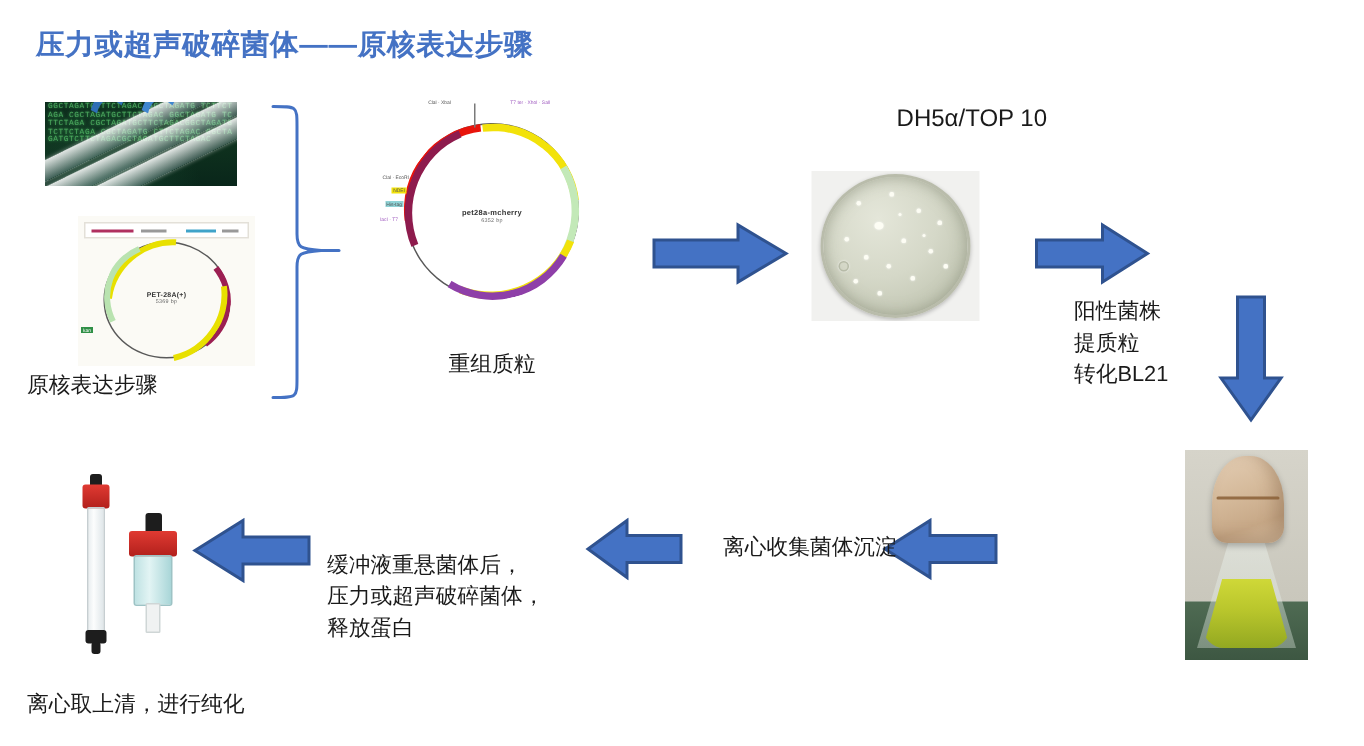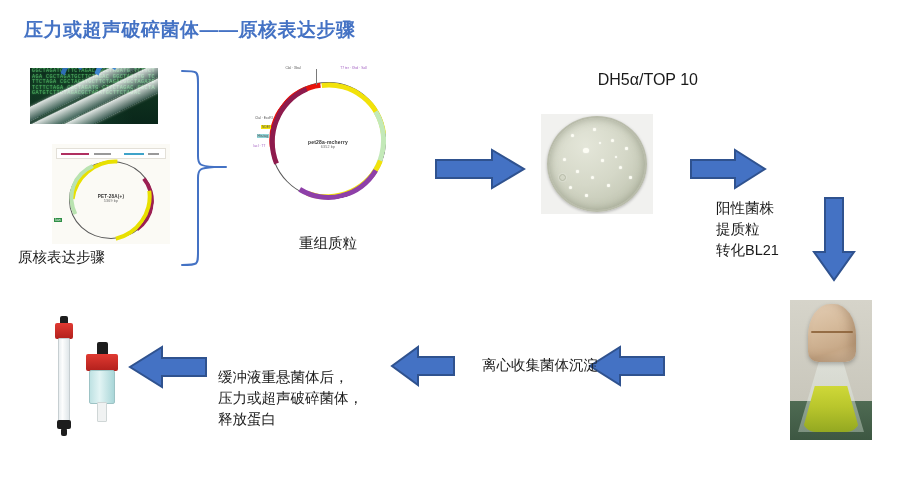--- a/index.html
+++ b/index.html
@@ -281,14 +281,15 @@
     <div class="capred" style="left:15px;top:7px;width:18px;height:16px;"></div>
     <div class="colbody" style="left:18px;top:22px;width:12px;height:84px;"></div>
     <div class="capblk" style="left:17px;top:104px;width:14px;height:9px;"></div>
     <div class="capblk" style="left:21px;top:112px;width:6px;height:8px;"></div>
 
     <div class="capblk" style="left:57px;top:26px;width:11px;height:14px;border-radius:2px;"></div>
     <div class="capred" style="left:46px;top:38px;width:32px;height:17px;"></div>
     <div class="cartbody" style="left:49px;top:54px;width:26px;height:34px;"></div>
     <div class="tipw" style="left:57px;top:86px;width:10px;height:20px;"></div>
   </div>
+  <div class="abs cap" style="left:18px;top:460px;width:220px;">离心取上清，进行纯化</div>
 
 </div>
 
 </body></html>

